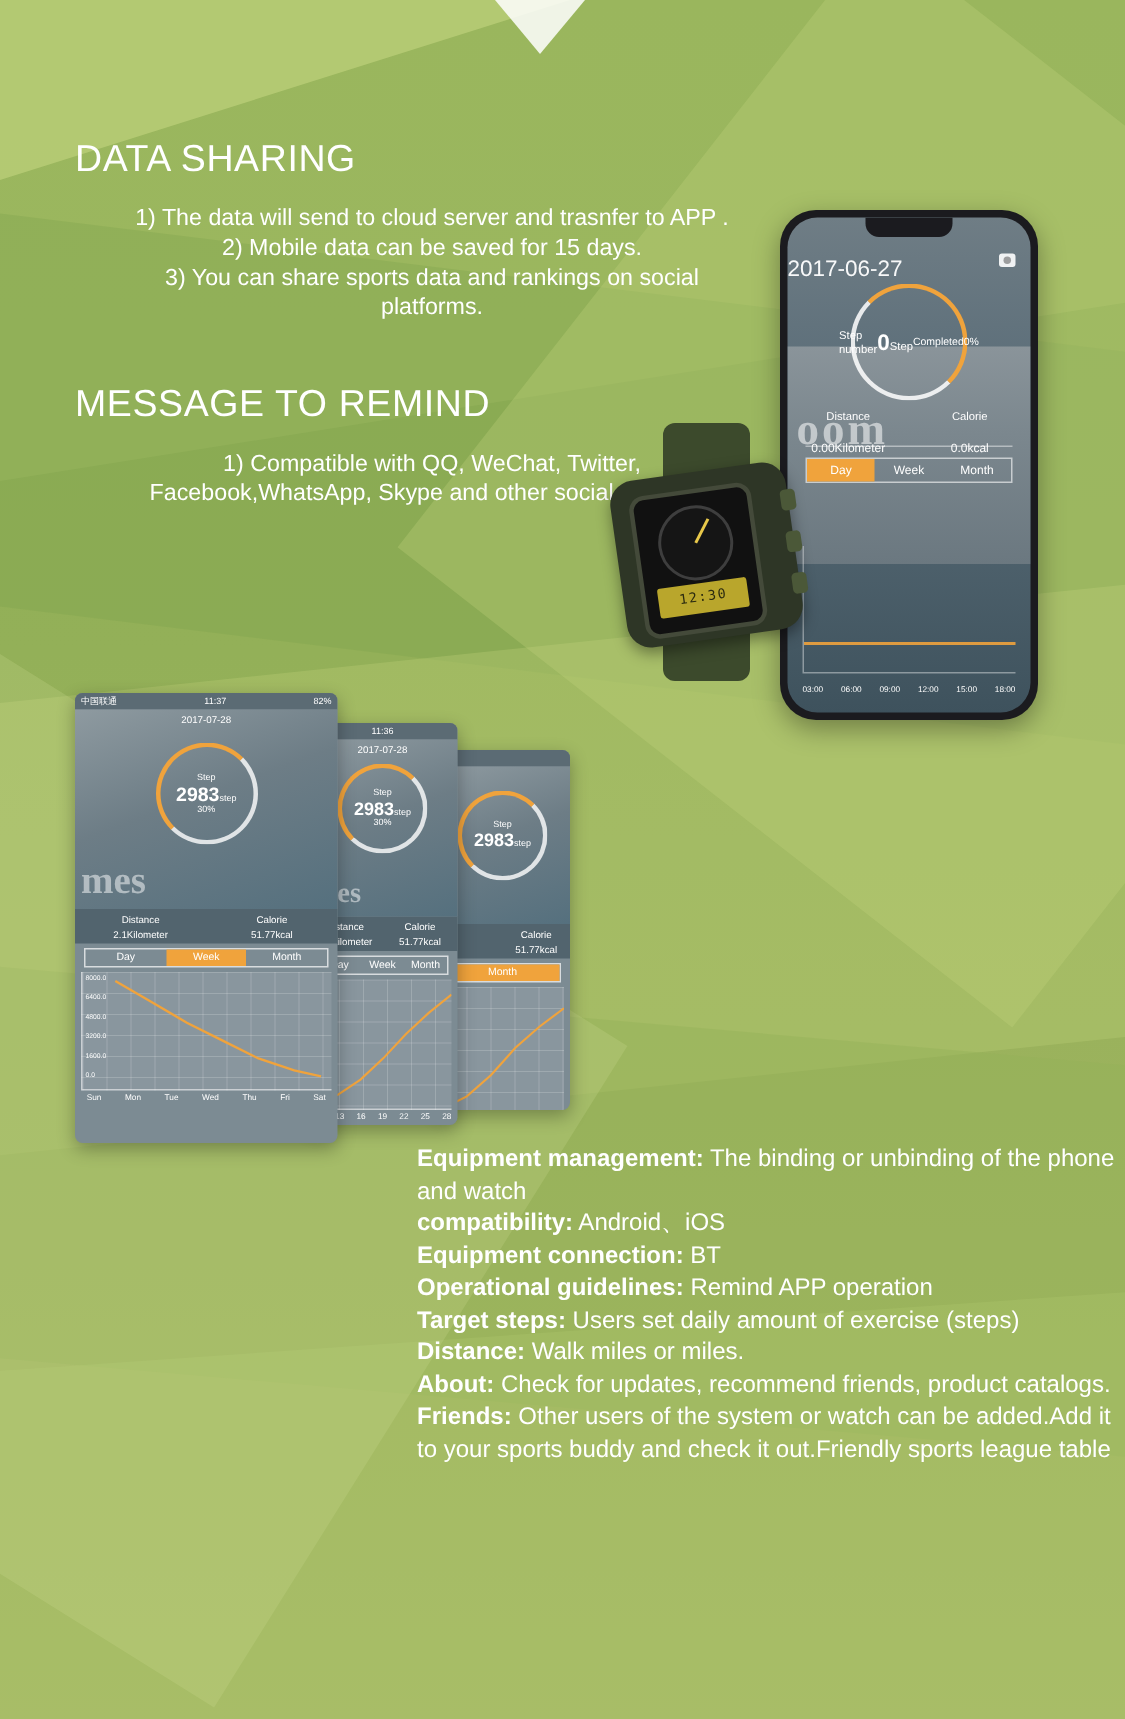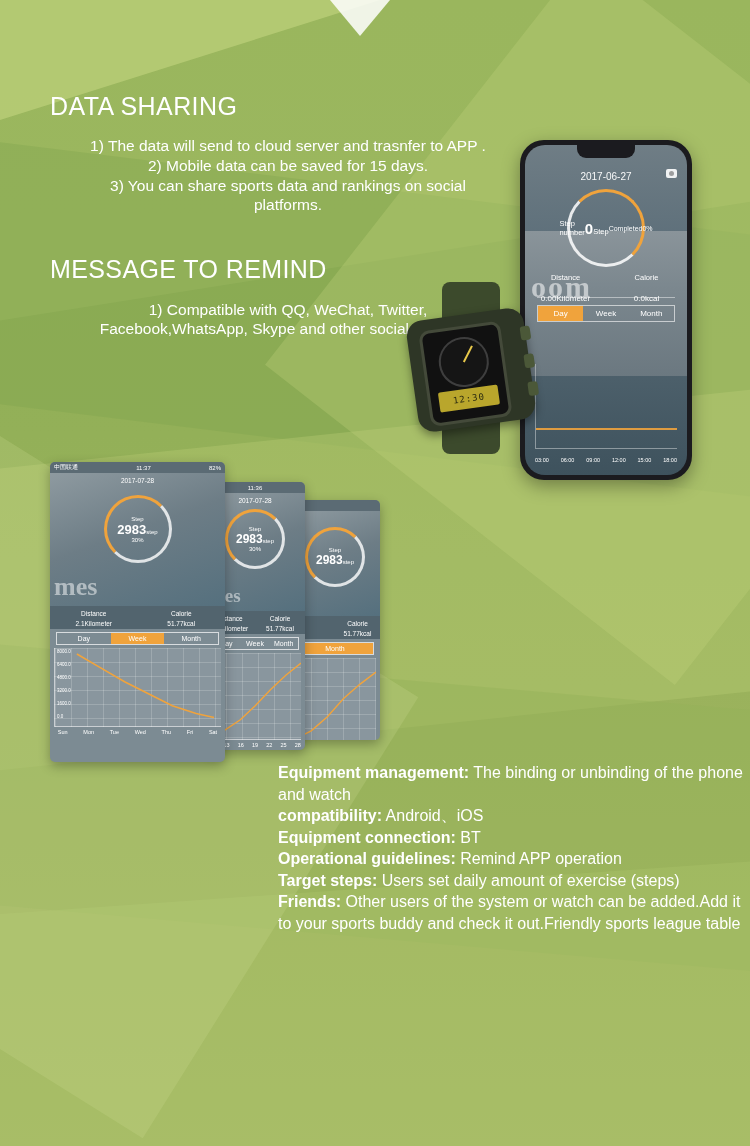--- a/index.html
+++ b/index.html
@@ -185,23 +185,22 @@
     left: 6px; top: 38%;
     font-size: 30px;
     font-weight: bold;
     color: rgba(255,255,255,.55);
     letter-spacing: 2px;
     font-family: "Liberation Serif", serif;
   }
   .ph-date {
     position: absolute;
     top: 26px; left: 0; right: 0;
-    text-align: center;
-    color: #fff;
-    font-size: 10px;
+    color: #fff;
+    font-size: 15px;
     opacity: .95;
   }
   .ph-cam {
     position: absolute;
     top: 24px; right: 10px;
     width: 11px; height: 9px;
     border-radius: 2px;
     background: rgba(255,255,255,.9);
   }
   .ph-cam:after{
@@ -711,17 +710,23 @@
     <p>
       <span class="lbl">Equipment connection:</span><span> BT</span>
     </p>
     <p>
       <span class="lbl">Operational guidelines:</span><span> Remind APP operation</span>
     </p>
     <p>
       <span class="lbl">Target steps:</span><span> Users set daily amount of exercise (steps)</span>
     </p>
     <p>
+      <span class="lbl">Distance:</span><span> Walk miles or miles.</span>
+    </p>
+    <p>
+      <span class="lbl">About:</span><span> Check for updates, recommend friends, product catalogs.</span>
+    </p>
+    <p>
       <span class="lbl">Friends:</span><span> Other users of the system or watch can be added.Add it to your sports buddy and check it out.Friendly sports league table</span>
     </p>
   </div>
 
 </div>
 
 </body></html>

